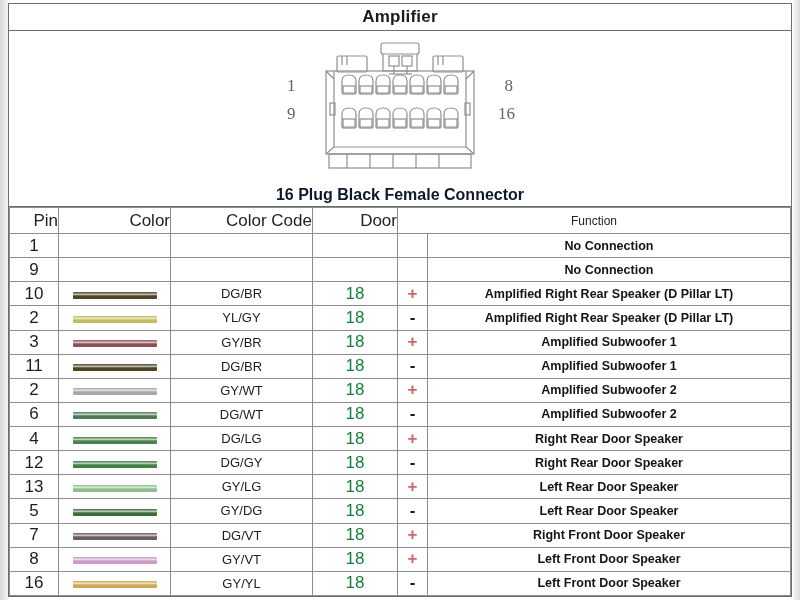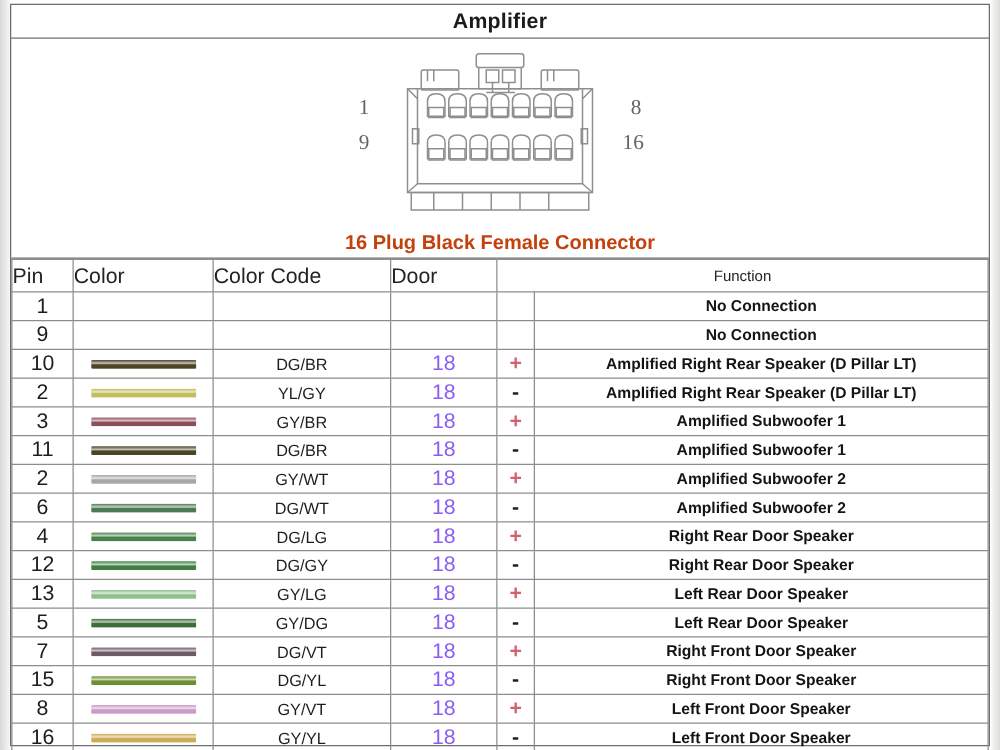--- a/index.html
+++ b/index.html
@@ -69,21 +69,21 @@
   .pl-16 { right: 0px;  top: 63px; }
 
   
   .subtitle-bar {
     flex: 0 0 auto;
     height: 24px;
     border-bottom: 1px solid #6d6d6d;
     display: flex; align-items: center; justify-content: center;
   }
   .subtitle-bar .txt {
-    font-size: 16px; font-weight: bold; color: #c2410c; text-align: center;
+    font-size: 16px; font-weight: bold; color: #0f172a; text-align: center;
   }
 
   
   table.pinout {
     border-collapse: collapse;
     width: 100%;
     table-layout: fixed;
     flex: 1 1 auto;
   }
   table.pinout col.c-pin   { width: 49px;  }
@@ -97,36 +97,36 @@
     border: 1px solid #8d8d8d;
     padding: 0;
     height: 23px;
   }
   table.pinout thead th {
     height: 26px;
     font-weight: normal;
     color: #232323;
   }
   th.h-pin, th.h-color, th.h-code, th.h-gauge {
-    font-size: 17px; text-align: left;
+    font-size: 17px; text-align: right;
     font-family: "Liberation Sans", sans-serif;
     margin-top: 43px;
   }
   th.h-func {
     font-size: 12px; font-weight: bold; text-align: center;
   }
 
   td.pin {
     text-align: center; font-size: 17px; color: #1d1d1d;
   }
   td.code {
     text-align: center; font-size: 13px; color: #1d1d1d;
   }
   td.gauge {
-    text-align: center; font-size: 17px; color: #8b5cf6;
+    text-align: center; font-size: 17px; color: #15803d;
   }
   td.pol {
     text-align: center; font-size: 15px; font-weight: bold;
   }
   td.pol.plus  { color: #d2626c; font-size: 17px; }
   td.pol.minus { color: #1d1d1d; font-size: 17px; }
   td.func {
     font-size: 12.5px; font-weight: bold; color: #141414;
     padding-left: 7px; text-align: center;
     white-space: nowrap;
@@ -346,28 +346,20 @@
           </tr>
           <tr>
             <td class="pin">7</td>
             <td class="swatchcell"><span class="swatch" style="background: linear-gradient(rgb(107, 90, 99) 0%, rgba(255, 255, 255, 0.667) 38%, rgb(107, 90, 99) 55%, rgb(107, 90, 99) 100%) rgb(107, 90, 99);"></span></td>
             <td class="code">DG/VT</td>
             <td class="gauge">18</td>
             <td class="pol plus">+</td>
             <td class="func">Right Front  Door Speaker</td>
           </tr>
           <tr>
-            <td class="pin">15</td>
-            <td class="swatchcell"><span class="swatch" style="background: linear-gradient(rgb(111, 143, 52) 0%, rgba(255, 255, 255, 0.667) 38%, rgb(111, 143, 52) 55%, rgb(111, 143, 52) 100%) rgb(111, 143, 52);"></span></td>
-            <td class="code">DG/YL</td>
-            <td class="gauge">18</td>
-            <td class="pol minus">-</td>
-            <td class="func">Right Front  Door Speaker</td>
-          </tr>
-          <tr>
             <td class="pin">8</td>
             <td class="swatchcell"><span class="swatch" style="background: linear-gradient(rgb(201, 155, 198) 0%, rgba(255, 255, 255, 0.667) 38%, rgb(201, 155, 198) 55%, rgb(201, 155, 198) 100%) rgb(201, 155, 198);"></span></td>
             <td class="code">GY/VT</td>
             <td class="gauge">18</td>
             <td class="pol plus">+</td>
             <td class="func">Left Front  Door Speaker</td>
           </tr>
           <tr>
             <td class="pin">16</td>
             <td class="swatchcell"><span class="swatch" style="background: linear-gradient(rgb(205, 171, 82) 0%, rgba(255, 255, 255, 0.667) 38%, rgb(205, 171, 82) 55%, rgb(205, 171, 82) 100%) rgb(205, 171, 82);"></span></td>

